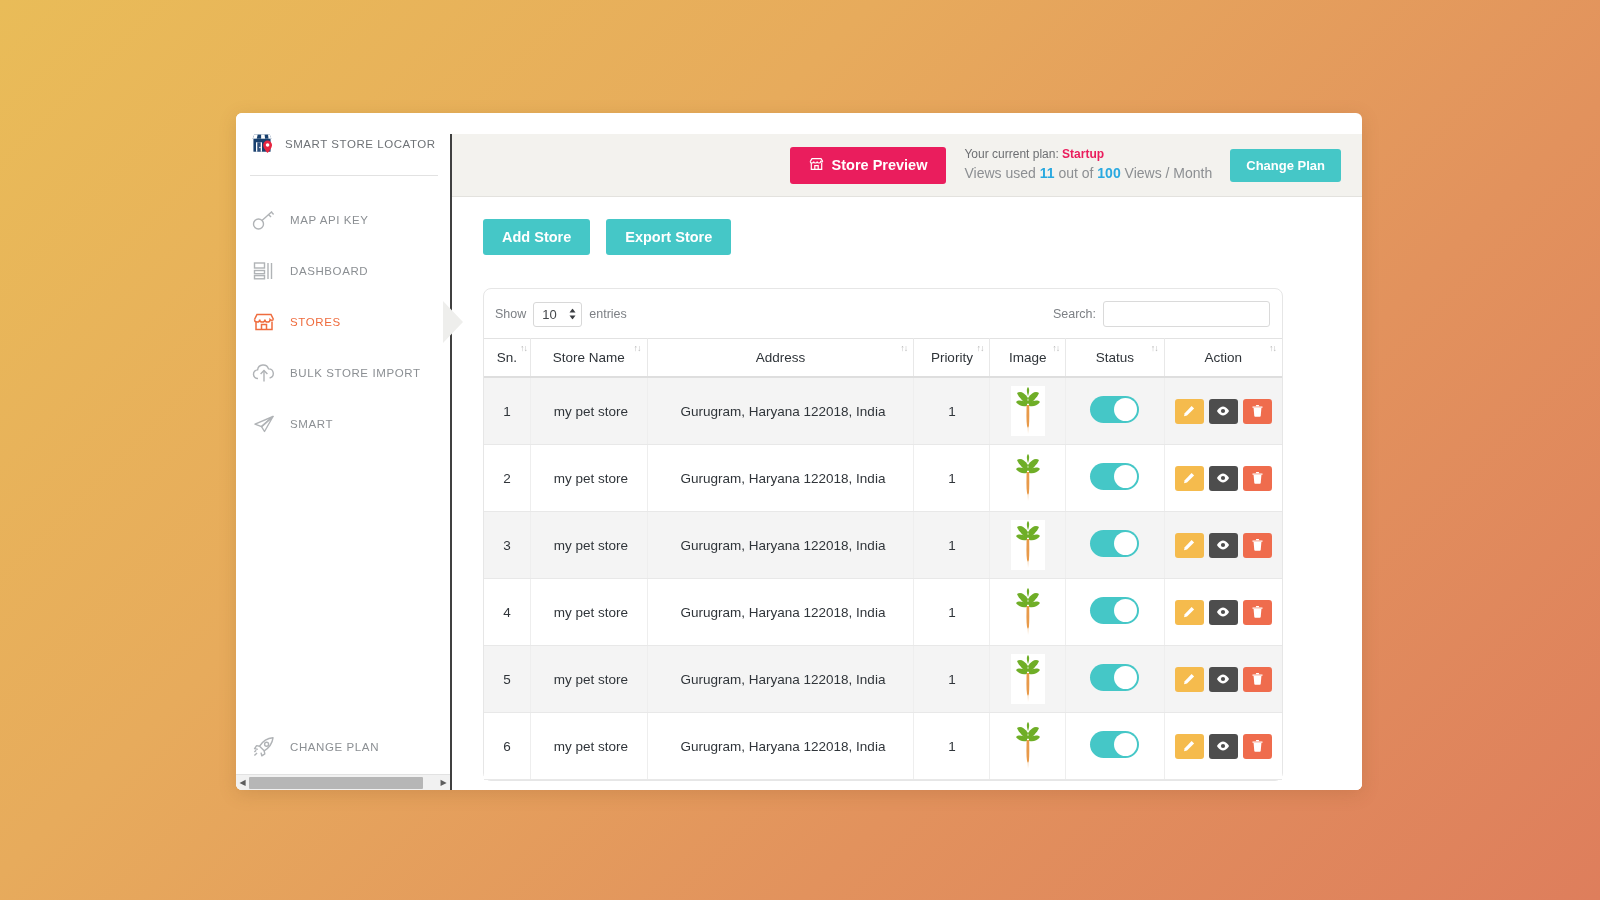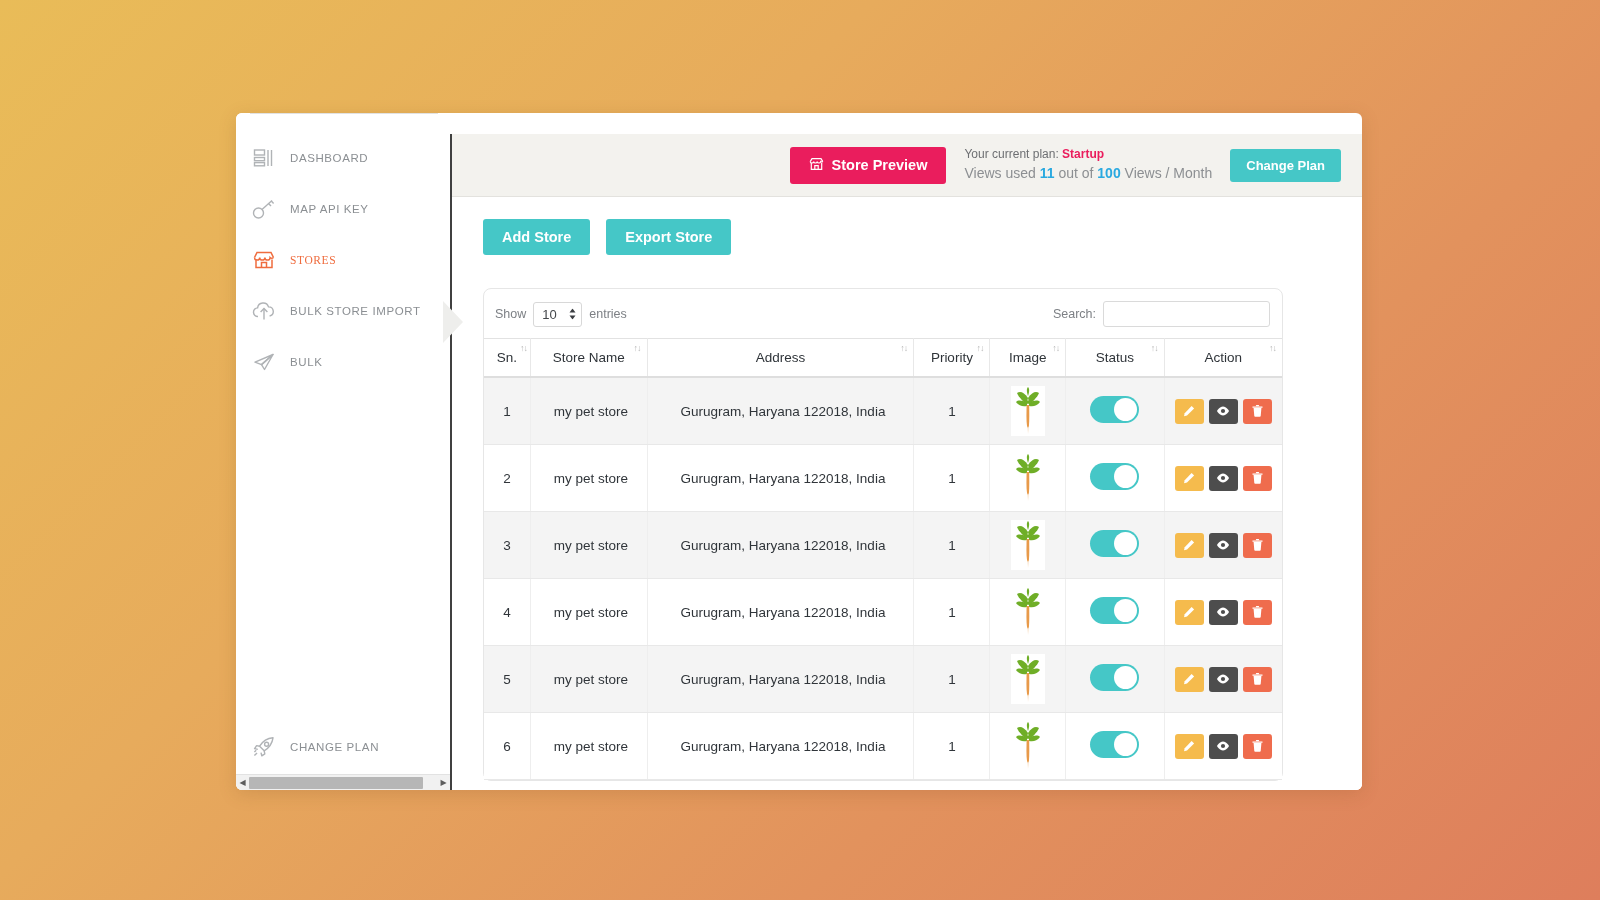--- a/index.html
+++ b/index.html
@@ -53,21 +53,21 @@
     gap: 14px;
     height: 51px;
     padding: 0 14px 0 16px;
     cursor: pointer;
     position: relative;
   }
   .nav-label {
     font-size: 11.5px; letter-spacing: 0.6px;
     color: #8b8f93; white-space: nowrap;
   }
-  .nav-item.active .nav-label { color: #ef6c3e; font-family: Liberation Serif, serif; }
+  .nav-item.active .nav-label { color: #ef6c3e; }
   .nav-icon { width: 24px; height: 24px; flex: 0 0 24px;
               display: flex; align-items: center; justify-content: center; }
   .nav-icon svg { display: block; }
   .nav-spacer { flex: 1 1 auto; }
   .nav-bottom { margin-bottom: 18px; }
 
   
   #active-caret {
     position: absolute;
     left: 207px;
@@ -284,49 +284,66 @@
   .abtn.del  { background: #ef6c4d; }
   .abtn svg { display: block; }
 </style>
 </head>
 <body>
 
 <div id="app-card">
 
   <div id="sidebar">
 
+    <div class="brand">
+      <span class="nav-icon">
+        <svg width="28" height="26" viewBox="0 0 28 26">
+          <path d="M3 7 L5 2 H23 L25 7 Z" fill="#19406e"></path>
+          <path d="M5 2 h4 l-1.2 5 H3.2 Z" fill="#ffffff"></path>
+          <path d="M13 2 h4 l0.6 5 h-4.6 Z" fill="#ffffff"></path>
+          <path d="M21 2 h2 l2 5 h-3.4 Z" fill="#ffffff"></path>
+          <rect x="4" y="7" width="20" height="15" fill="#19406e"></rect>
+          <rect x="7" y="11" width="7" height="11" fill="#ffffff"></rect>
+          <rect x="8.5" y="11" width="4" height="11" fill="#2d4f7c"></rect>
+          <circle cx="11.6" cy="17" r="0.9" fill="#ffffff"></circle>
+          <path d="M20.5 9 a5.2 5.2 0 0 1 5.2 5.2 c0 3.9 -5.2 9.4 -5.2 9.4 s-5.2 -5.5 -5.2 -9.4 A5.2 5.2 0 0 1 20.5 9 Z" fill="#e8253f"></path>
+          <circle cx="20.5" cy="14.2" r="2.1" fill="#ffffff"></circle>
+        </svg>
+      </span>
+      <span class="brand-title">SMART STORE LOCATOR</span>
+    </div>
     <div class="brand-divider"></div>
 
     <div class="nav">
+
+      <div class="nav-item">
+        <span class="nav-icon">
+          <svg width="24" height="22" viewBox="0 0 24 22" fill="none" stroke="#b0b3b6" stroke-width="1.4">
+            <circle cx="6.5" cy="15" r="5"></circle>
+            <line x1="10" y1="11.5" x2="20" y2="2.5"></line>
+            <line x1="16.5" y1="5.5" x2="19" y2="8"></line>
+            <line x1="19.3" y1="3" x2="21.6" y2="5.4"></line>
+          </svg>
+        </span>
+        <span class="nav-label">MAP API KEY</span>
+      </div>
 
       <div class="nav-item">
         <span class="nav-icon">
           <svg width="22" height="20" viewBox="0 0 22 20" fill="none" stroke="#b0b3b6" stroke-width="1.4">
             <rect x="1.5" y="2" width="10" height="5"></rect>
             <rect x="1.5" y="9.5" width="10" height="3.2"></rect>
             <rect x="1.5" y="14.6" width="10" height="3.2"></rect>
             <line x1="15" y1="2" x2="15" y2="18"></line>
             <line x1="18.5" y1="2" x2="18.5" y2="18"></line>
           </svg>
         </span>
         <span class="nav-label">DASHBOARD</span>
       </div>
 
-      <div class="nav-item">
-        <span class="nav-icon">
-          <svg width="24" height="22" viewBox="0 0 24 22" fill="none" stroke="#b0b3b6" stroke-width="1.4">
-            <circle cx="6.5" cy="15" r="5"></circle>
-            <line x1="10" y1="11.5" x2="20" y2="2.5"></line>
-            <line x1="16.5" y1="5.5" x2="19" y2="8"></line>
-            <line x1="19.3" y1="3" x2="21.6" y2="5.4"></line>
-          </svg>
-        </span>
-        <span class="nav-label">MAP API KEY</span>
-      </div>
-
       <div class="nav-item active">
         <span class="nav-icon">
           <svg width="24" height="22" viewBox="0 0 24 22" fill="none" stroke="#ef6c3e" stroke-width="1.5">
             <path d="M2.5 8.5 L5 3.5 h14 l2.5 5"></path>
             <path d="M2.5 8.5 a2.6 2.6 0 0 0 5.2 0 a2.6 2.6 0 0 0 5.2 0 a2.6 2.6 0 0 0 5.2 0 a2.6 2.6 0 0 0 3.4 0"></path>
             <path d="M4 10.6 V18.5 h16 V10.6"></path>
             <path d="M9.5 18.5 v-5 h5 v5"></path>
           </svg>
         </span>
         <span class="nav-label">STORES</span>
@@ -344,21 +361,21 @@
       </div>
 
 
       <div class="nav-item">
         <span class="nav-icon">
           <svg width="24" height="22" viewBox="0 0 24 22" fill="none" stroke="#b0b3b6" stroke-width="1.4" stroke-linejoin="round">
             <path d="M21 3.5 L3 11.2 L9.5 13.6 Z"></path>
             <path d="M9.5 13.6 L21 3.5 L12.5 18.5 Z"></path>
           </svg>
         </span>
-        <span class="nav-label">BULK</span>
+        <span class="nav-label">SMART</span>
       </div>
 
     </div>
 
     <div class="nav-spacer"></div>
 
     <div class="nav-item nav-bottom">
       <span class="nav-icon">
         <svg width="24" height="22" viewBox="0 0 24 22" fill="none" stroke="#b0b3b6" stroke-width="1.4" stroke-linejoin="round">
           <path d="M21 1.8 C15.5 2.2 10.6 5.4 7.6 10.2 l4.6 4.6 C17 11.8 20.3 7 21 1.8 Z"></path>

